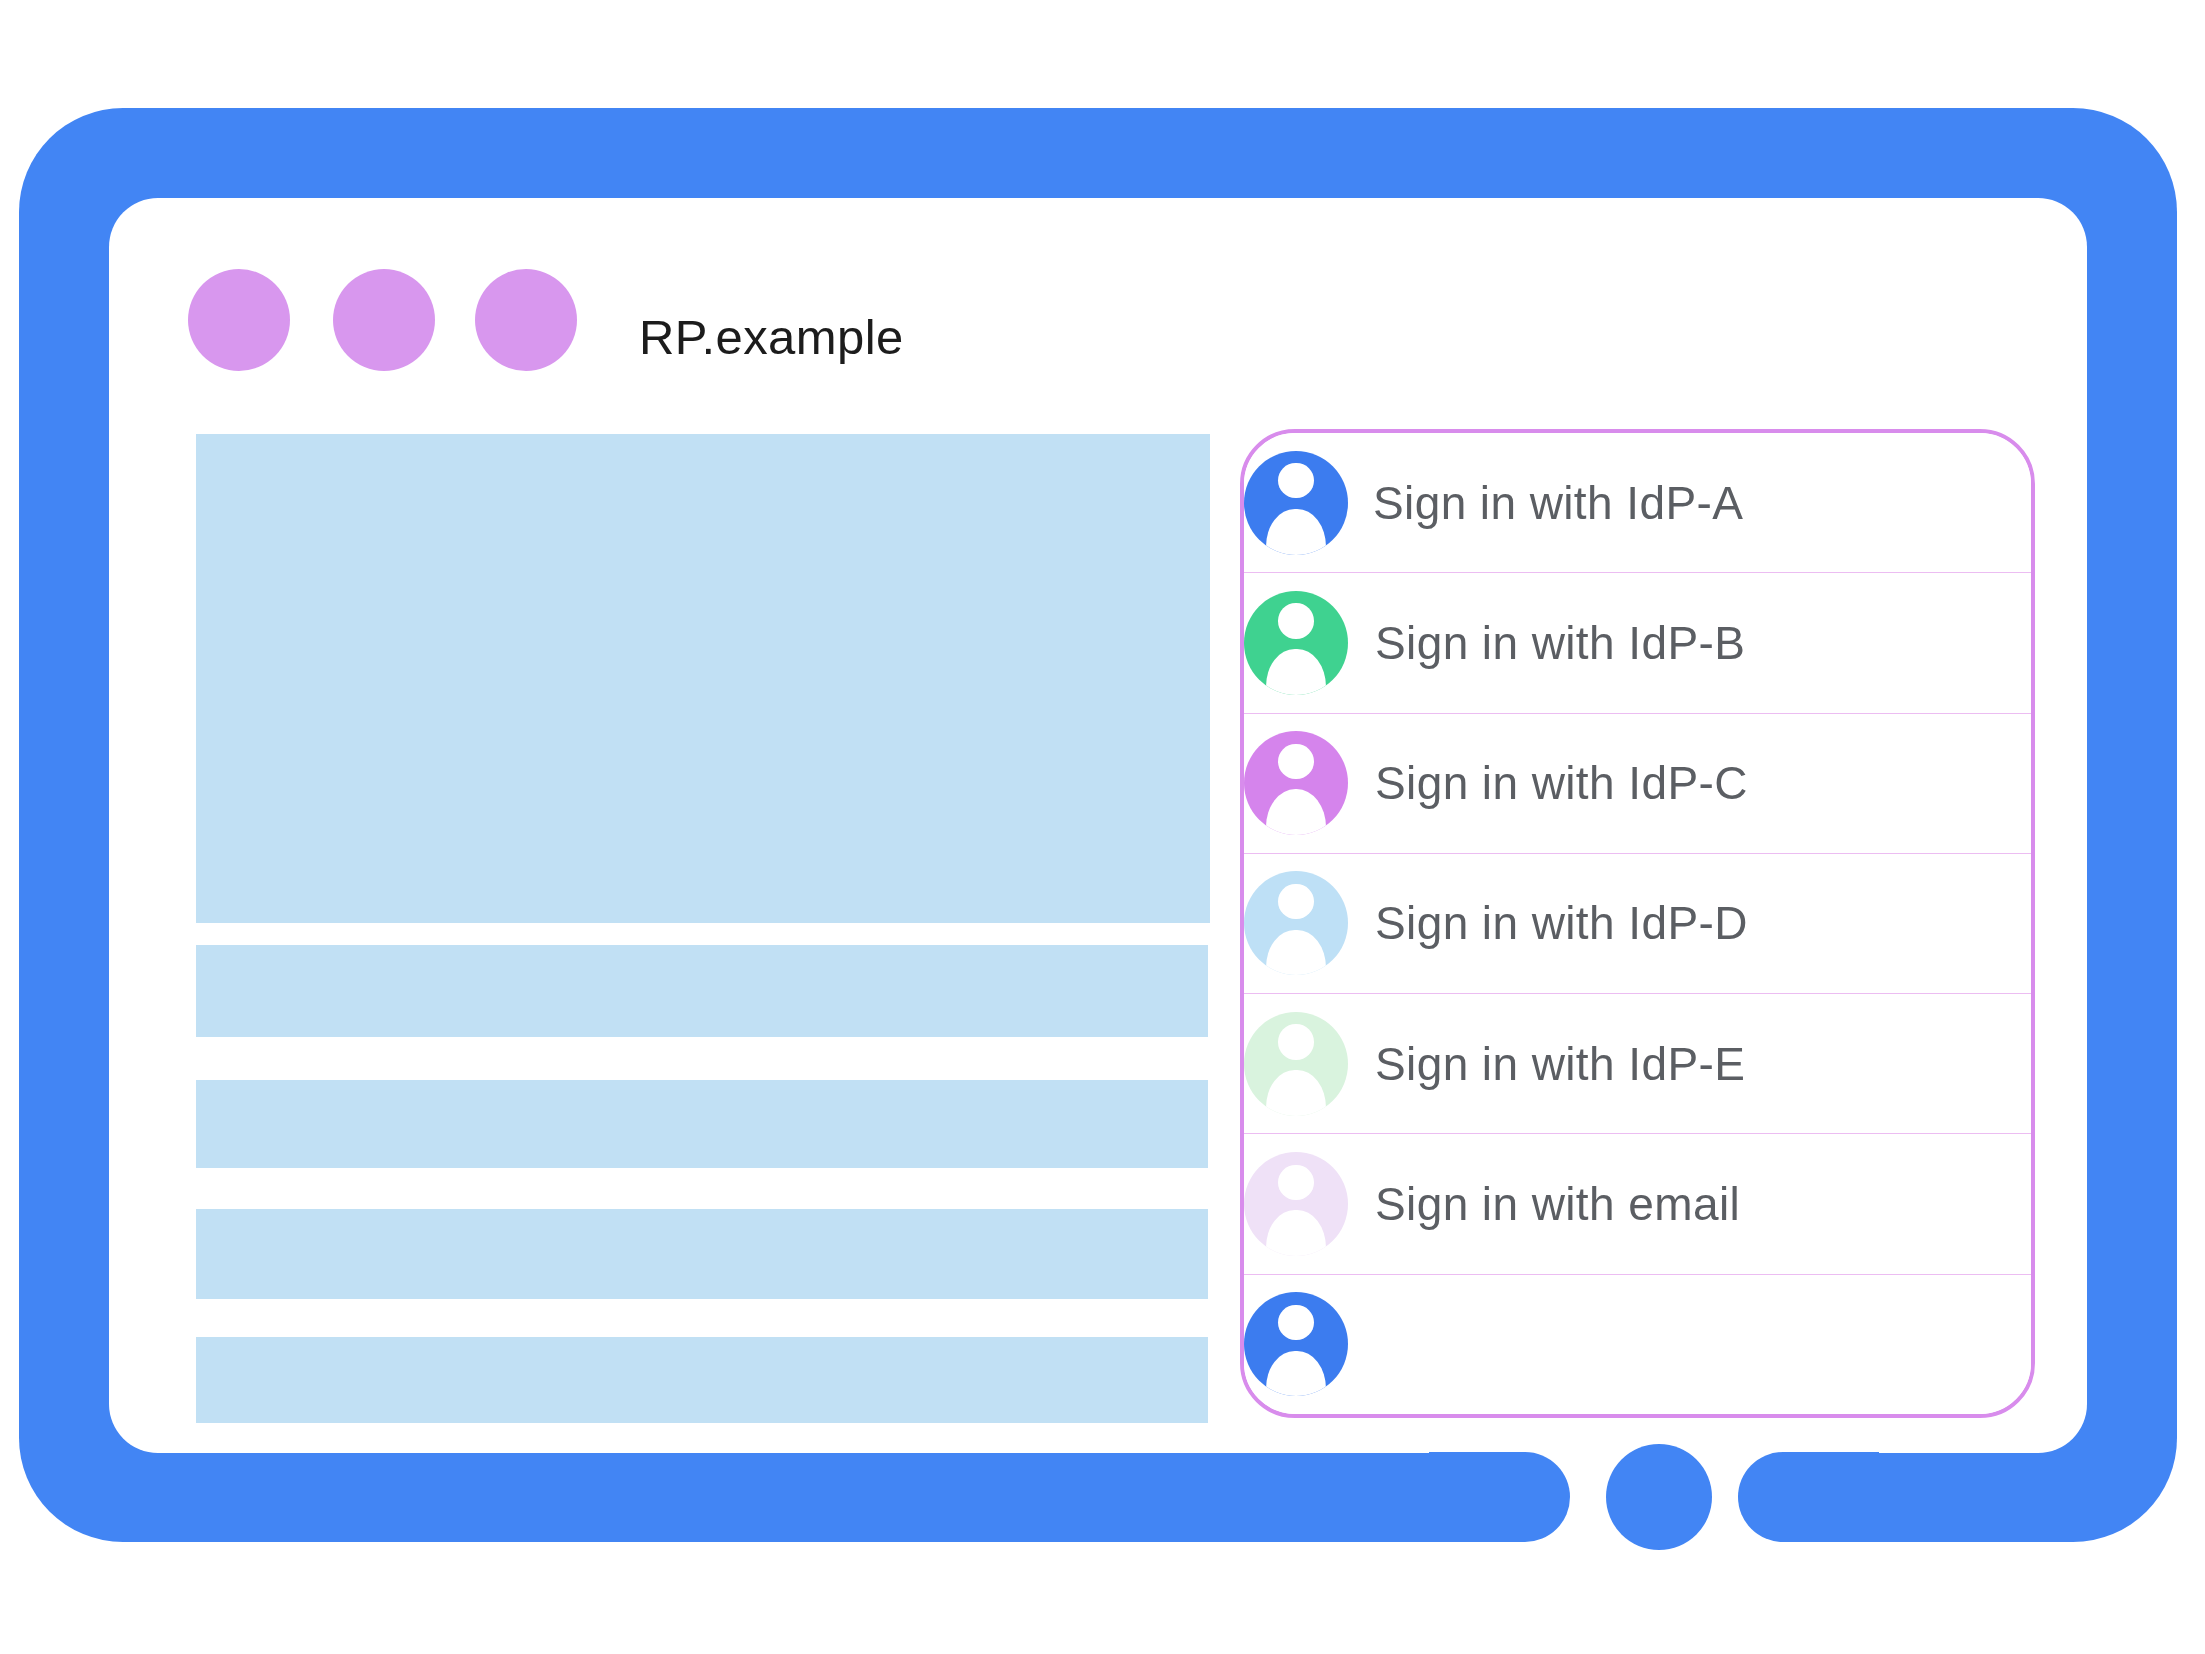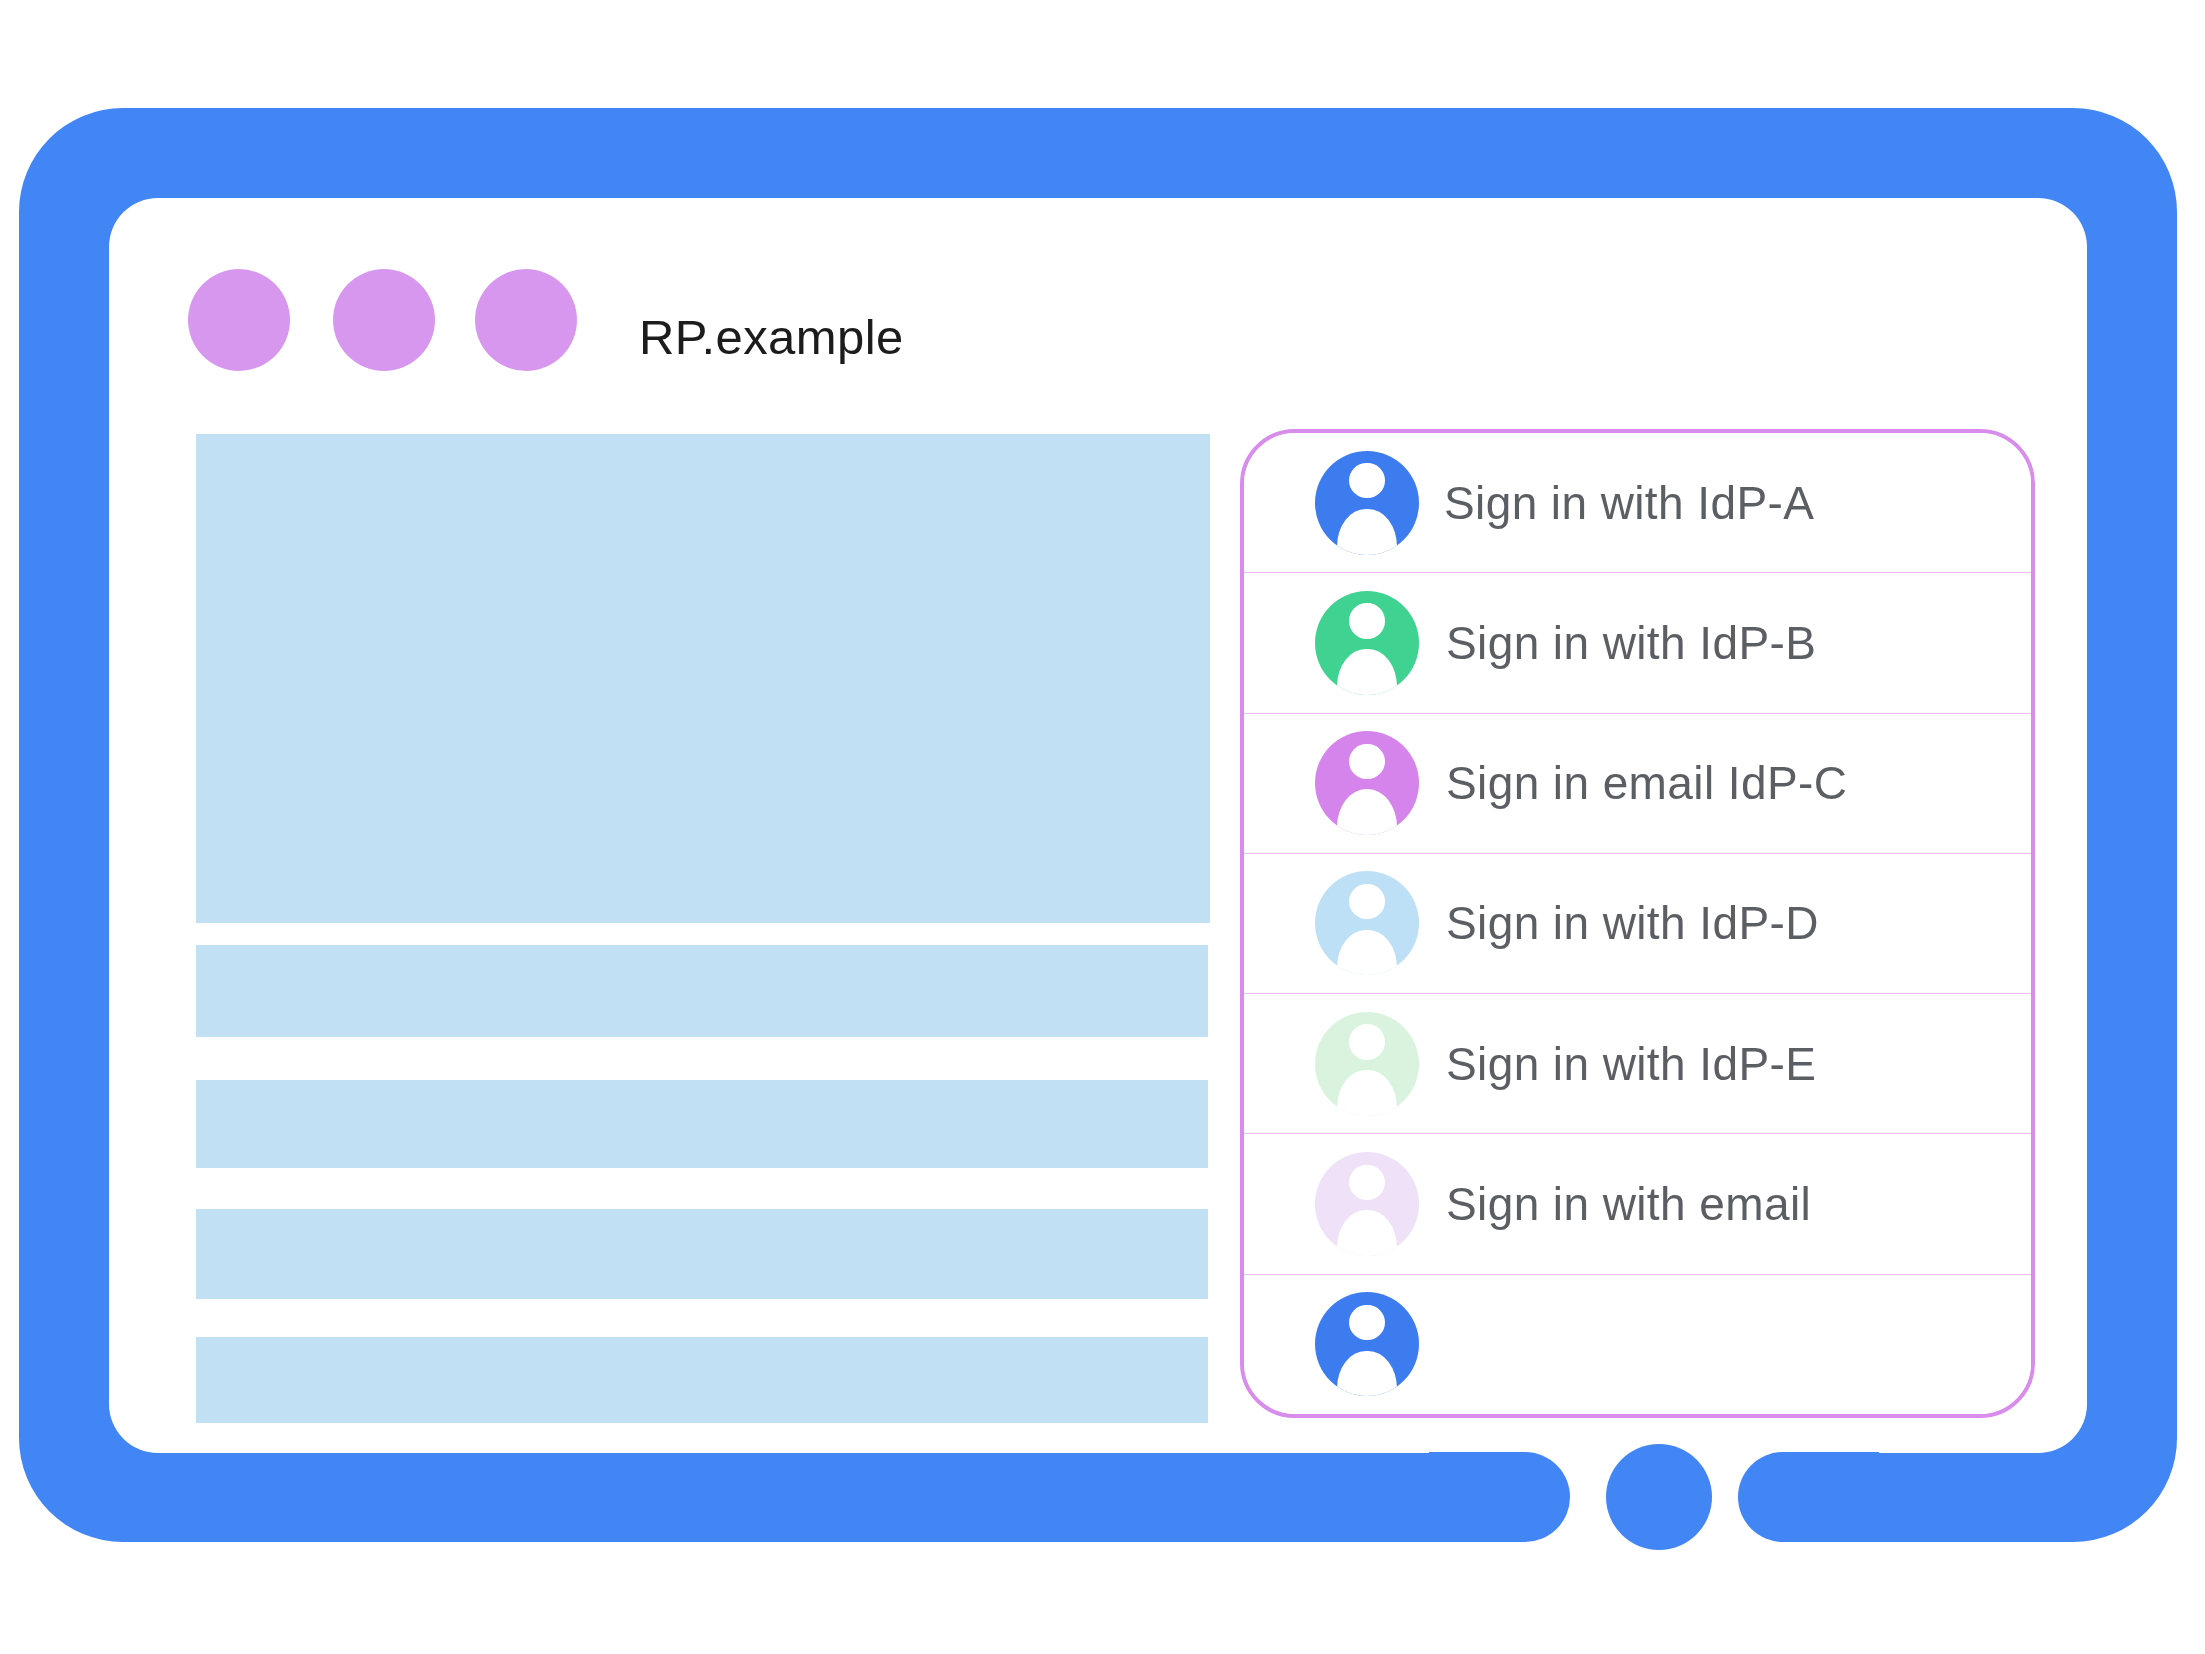--- a/index.html
+++ b/index.html
@@ -78,21 +78,21 @@
     box-sizing:border-box;
     border:4.4px solid var(--panel-border);
     border-radius:55px;
     background:#ffffff;
     overflow:hidden;
     display:flex;flex-direction:column;
   }
   .signin-list{display:flex;flex-direction:column;flex:1;}
   .signin-row{
     flex:1;display:flex;align-items:center;
-    padding-left:71px;gap:25px;
+    gap:25px;
     cursor:pointer;
     background:#ffffff;
   }
   .signin-row + .signin-row{border-top:1.8px solid var(--panel-divider);gap:27px;}
   .avatar{
     width:104px;height:104px;border-radius:50%;
     position:relative;overflow:hidden;flex:0 0 auto;
   }
   .avatar .head{
     position:absolute;left:33%;top:12%;width:34%;height:34%;
@@ -147,21 +147,21 @@
           <span class="head"></span>
           <span class="torso"></span>
         </span>
         <span class="signin-label">Sign in with IdP-B</span>
       </div>
       <div class="signin-row">
         <span class="avatar" style="background: rgb(213, 132, 236);">
           <span class="head"></span>
           <span class="torso"></span>
         </span>
-        <span class="signin-label">Sign in email IdP-C</span>
+        <span class="signin-label">Sign in with IdP-C</span>
       </div>
       <div class="signin-row">
         <span class="avatar" style="background: rgb(190, 224, 246);">
           <span class="head"></span>
           <span class="torso"></span>
         </span>
         <span class="signin-label">Sign in with IdP-D</span>
       </div>
       <div class="signin-row">
         <span class="avatar" style="background: rgb(217, 243, 222);">

